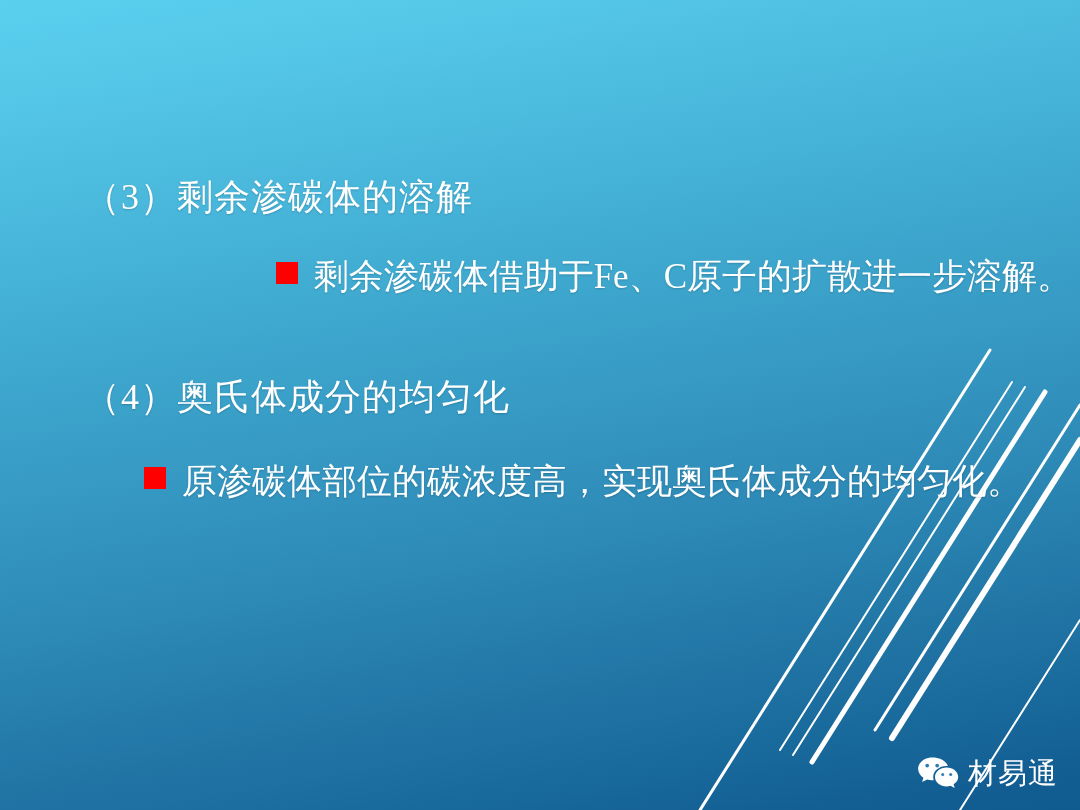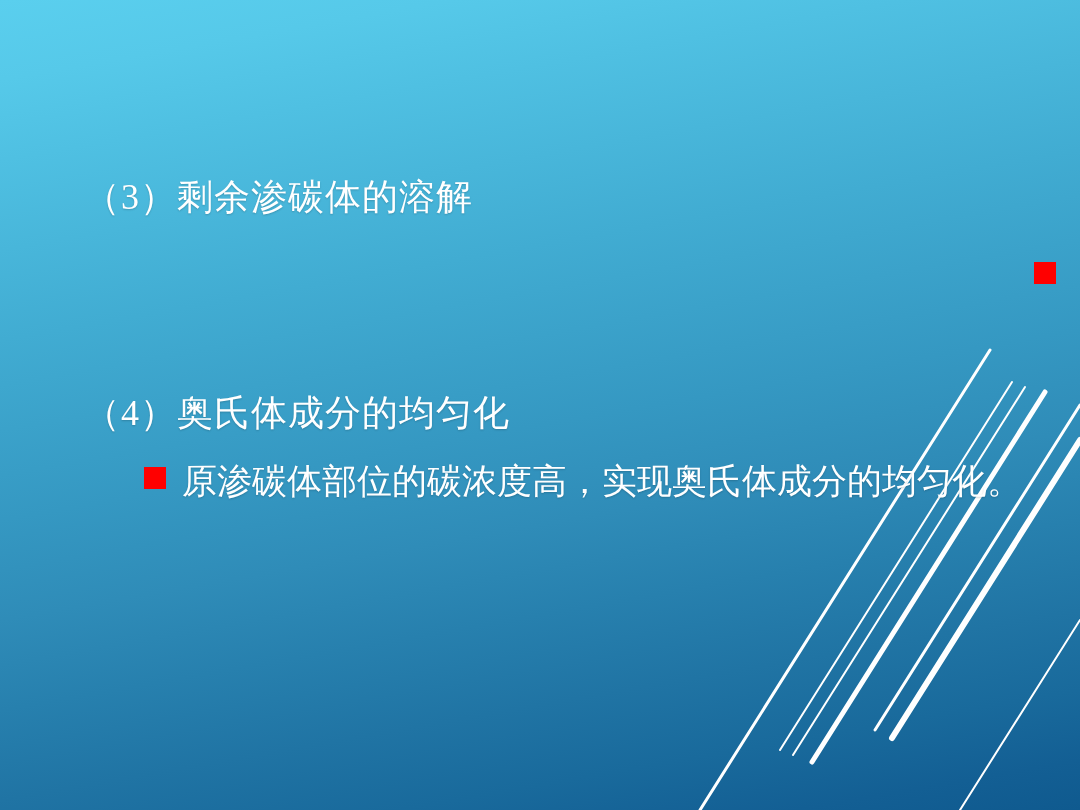--- a/index.html
+++ b/index.html
@@ -57,21 +57,21 @@
   .heading {
     position: absolute;
     color: #FFFFFF;
     font-size: 36px;
     line-height: 1.2;
     letter-spacing: 1px;
     white-space: nowrap;
     text-shadow: 0 1px 2px rgba(0,0,0,0.18);
   }
   #heading-3 { left: 84px; top: 170px; }
-  #heading-4 { left: 84px; top: 370px; margin-top: 16px; }
+  #heading-4 { left: 84px; top: 370px; }
 
   .bullet-row {
     position: absolute;
     display: block;
     color: #FFFFFF;
     font-size: 35px;
     line-height: 52px;
     text-shadow: 0 1px 2px rgba(0,0,0,0.18);
   }
   #bullet-1 { left: 62px; top: 245px; width: 1010px; }
@@ -124,26 +124,44 @@
         <line x1="300" y1="480" x2="420" y2="290" stroke-width="2"></line>
       </g>
     </svg>
   </div>
 
   <div class="content">
 
     <div class="heading" id="heading-3">（3）剩余渗碳体的溶解</div>
 
     <div class="bullet-row" id="bullet-1">
-      <span class="marker"></span>
+      <span class="marker"></span><span class="bullet-text">剩余渗碳体借助于Fe、C原子的扩散进一步溶解。</span>
     </div>
 
     <div class="heading" id="heading-4">（4）奥氏体成分的均匀化</div>
 
     <div class="bullet-row" id="bullet-2">
       <span class="marker"></span><span class="bullet-text">原渗碳体部位的碳浓度高，实现奥氏体成分的均匀化。</span>
     </div>
 
 
   </div>
 
+  <div class="watermark">
+    <span class="wechat-icon-wrap">
+      <svg class="wechat-icon" viewBox="0 0 42 34" aria-hidden="true">
+        <g fill="#FFFFFF">
+          <path d="M15.2 1.4C7.4 1.4 1.1 6.5 1.1 12.8c0 3.6 2.1 6.8 5.3 8.9L5.1 26l5-2.5c1.6.5 3.3.8 5.1.8.5 0
+             1-.02 1.5-.07-.33-1-.5-2.05-.5-3.13 0-6.1 5.9-11.05 13.2-11.05.5 0 .98.02 1.46.07C29.5 5
+             23.0 1.4 15.2 1.4z"></path>
+          <circle cx="10.2" cy="9.6" r="1.85" fill="#2E7EB0"></circle>
+          <circle cx="20.2" cy="9.6" r="1.85" fill="#2E7EB0"></circle>
+          <path d="M41.2 21.0c0-5.2-5.2-9.4-11.6-9.4s-11.6 4.2-11.6 9.4 5.2 9.4 11.6 9.4c1.4 0 2.7-.2
+             3.9-.6l4.2 2.1-1.1-3.6c2.8-1.7 4.6-4.3 4.6-7.3z"></path>
+          <circle cx="25.7" cy="18.5" r="1.5" fill="#2E7EB0"></circle>
+          <circle cx="33.7" cy="18.5" r="1.5" fill="#2E7EB0"></circle>
+        </g>
+      </svg>
+    </span>
+    <span class="watermark-label">材易通</span>
+  </div>
 
 </div>
 
 </body></html>

